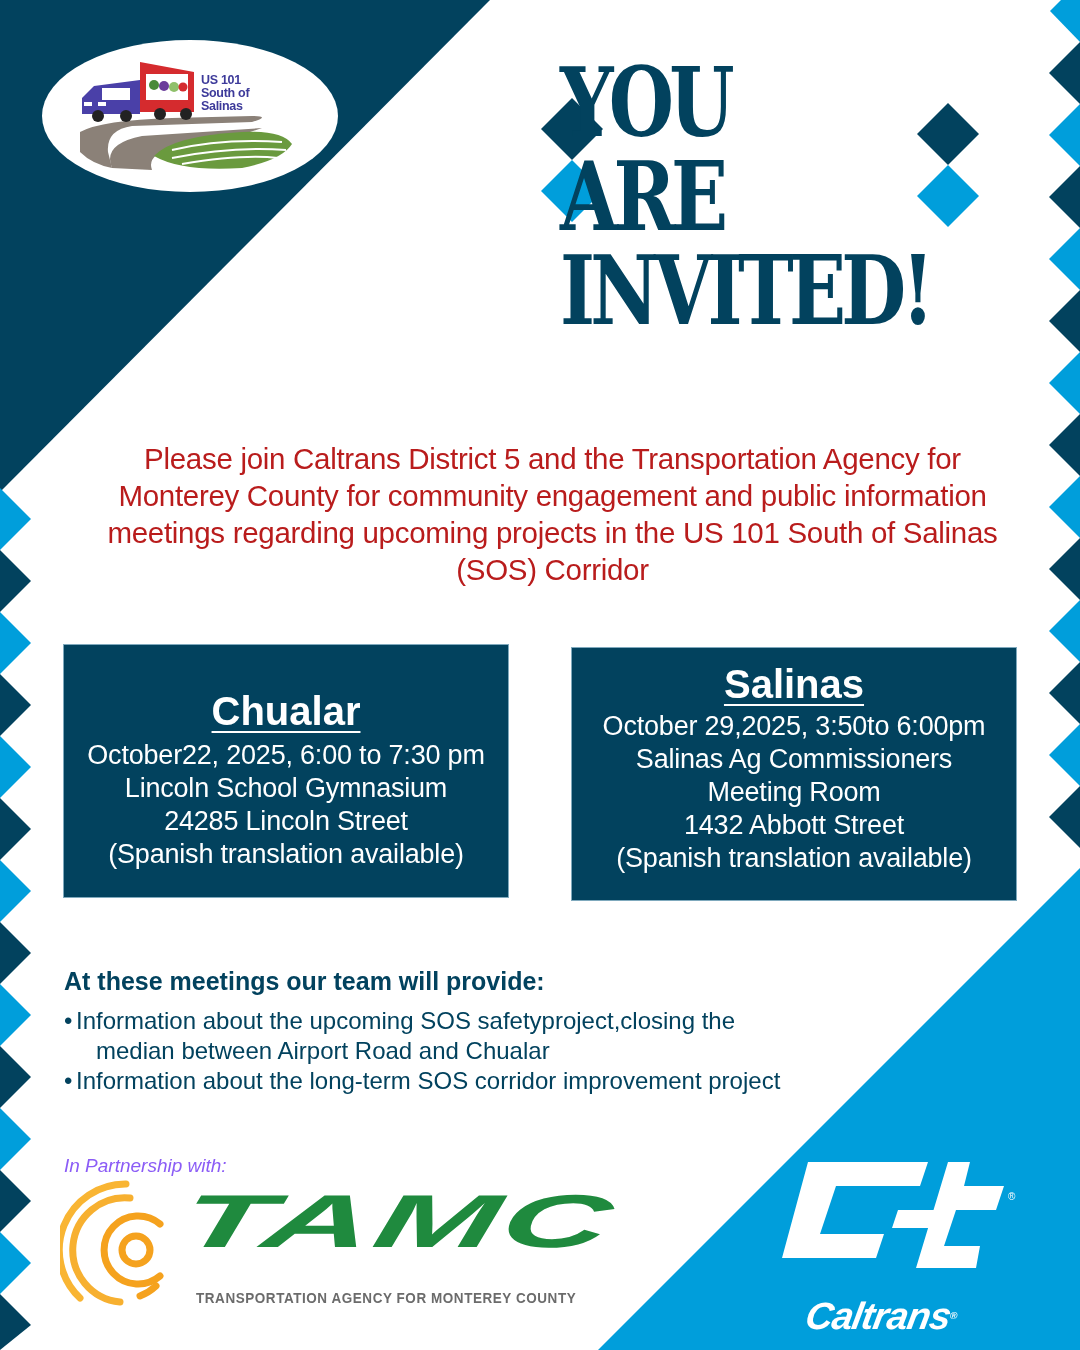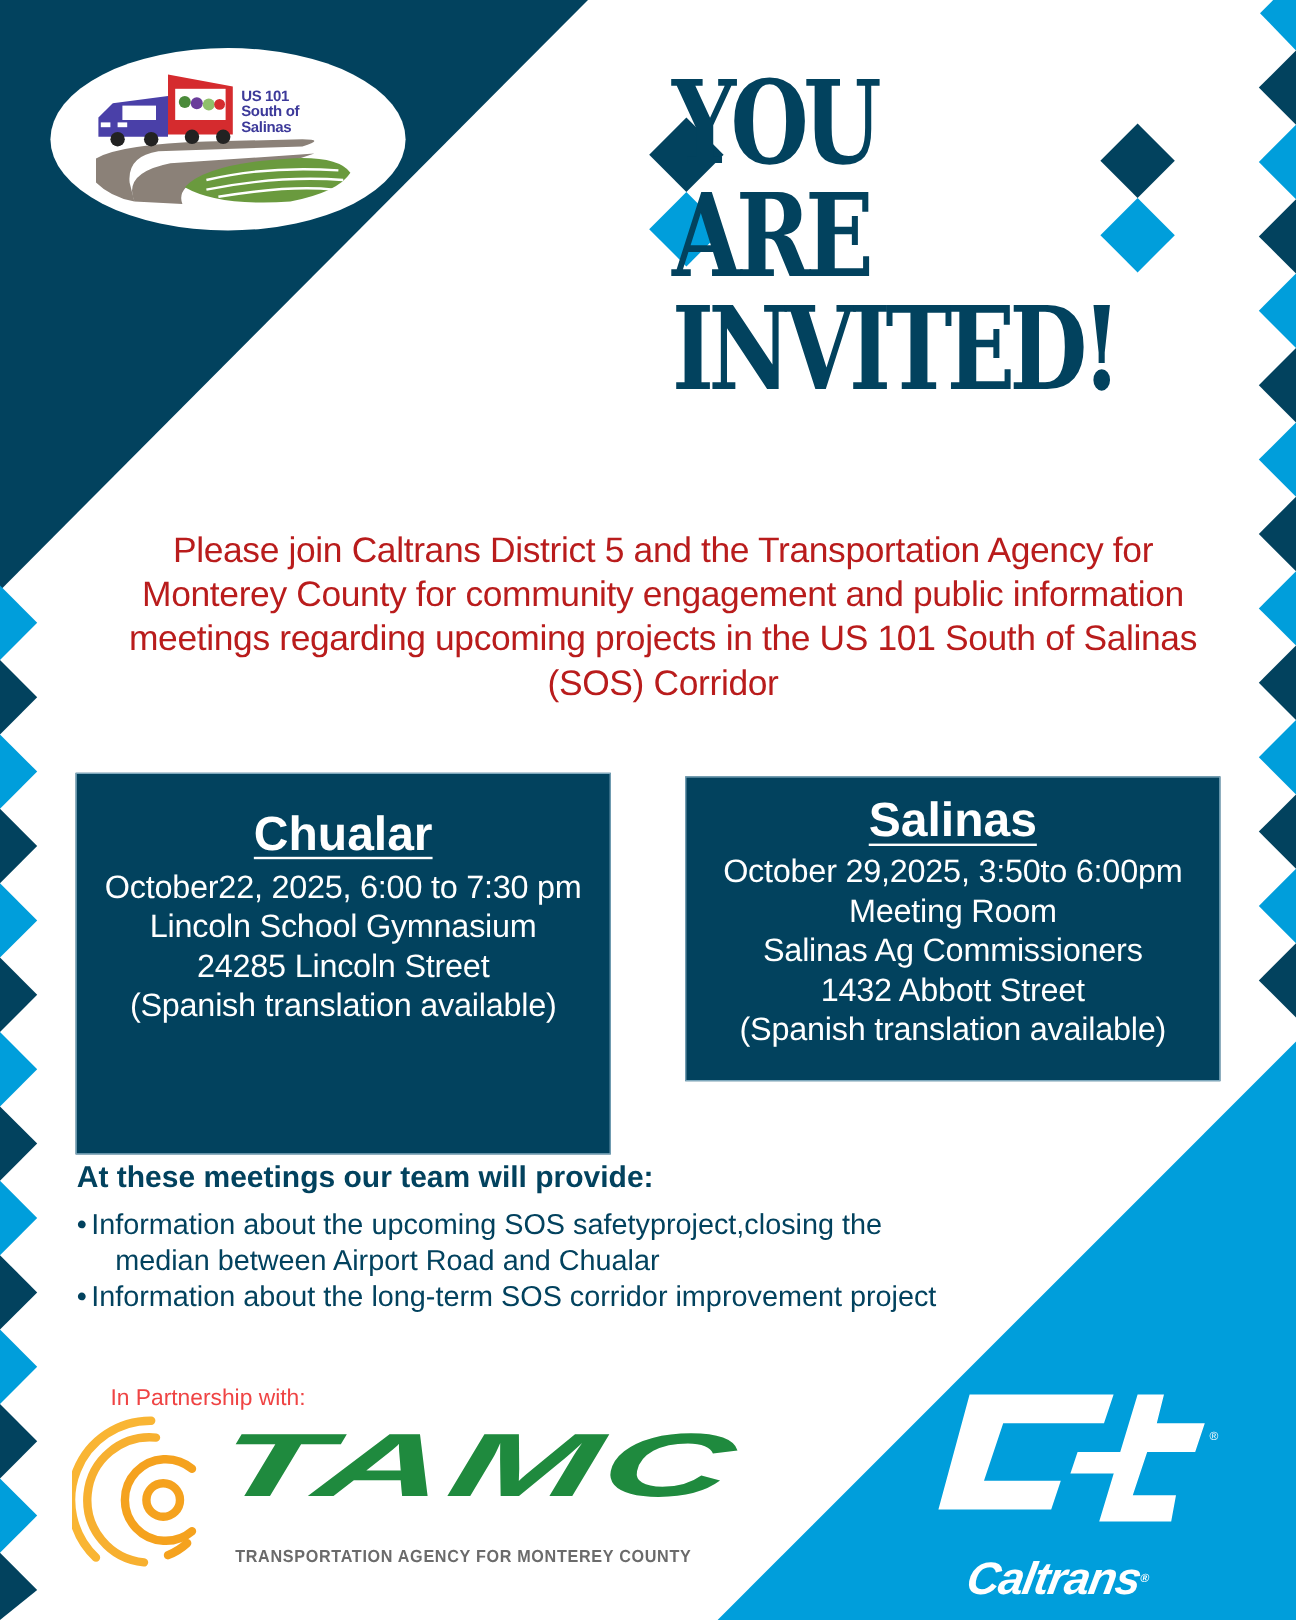--- a/index.html
+++ b/index.html
@@ -30,41 +30,41 @@
   .intro {
     position: absolute; left: 80px; top: 440px; width: 945px;
     text-align: center; font-size: 29.5px; line-height: 37px; color: #b91c1c;
     letter-spacing: -0.3px;
   }
 
   .meeting-box {
     position: absolute; background: #02425e; color: #ffffff; text-align: center;
     border: 1px solid #7fa9bd;
   }
-  .box-chualar { left: 63px; top: 644px; width: 446px; height: 318px; padding-top: 24px; }
+  .box-chualar { left: 63px; top: 644px; width: 446px; height: 254px; padding-top: 40px; }
   .box-salinas { left: 571px; top: 647px; width: 446px; height: 254px; padding-top: 10px; }
   .box-title {
     font-weight: bold; font-size: 40px; line-height: 52px;
     text-decoration: underline; text-decoration-thickness: 2px; text-underline-offset: 6px;
   }
   .box-line { font-size: 27px; line-height: 33px; letter-spacing: -0.2px; white-space: nowrap; }
   .box-chualar .box-title { margin-bottom: 2px; }
 
   .provide-heading {
     position: absolute; left: 64px; top: 962px;
     font-weight: bold; font-size: 25px; line-height: 38px; color: #02425e;
   }
   .provide-list { position: absolute; left: 64px; top: 1006px; font-size: 24px; line-height: 30px; color: #02425e; }
   .provide-list li { list-style: none; white-space: nowrap; }
   .provide-list .bullet { display: inline-block; width: 12px; }
   .provide-list .cont { padding-left: 32px; }
 
   .partner-label {
     position: absolute; left: 64px; top: 1155px;
-    font-size: 19px; color: #ef4444; margin-left: 28px;
+    font-style: italic; font-size: 19px; color: #8b5cf6;
   }
   .tamc-wrap { position: absolute; left: 60px; top: 1180px; width: 530px; height: 140px; }
   .tamc-word {
     position: absolute; left: 130px; top: 4px;
     font-family: "Liberation Sans", sans-serif; font-weight: bold; font-style: italic;
     font-size: 96px; line-height: 96px; color: #1f8a3e; letter-spacing: 2px;
     transform: skewX(-12deg) scaleX(1.55) scaleY(0.78); transform-origin: left top;
   }
   .tamc-sub {
     position: absolute; left: 136px; top: 110px;
@@ -175,22 +175,22 @@
   <div class="box-title">Chualar</div>
   <div class="box-line">October22, 2025, 6:00 to 7:30 pm</div>
   <div class="box-line">Lincoln School Gymnasium</div>
   <div class="box-line">24285 Lincoln Street</div>
   <div class="box-line">(Spanish translation available)</div>
 </div>
 
 <div class="meeting-box box-salinas">
   <div class="box-title">Salinas</div>
   <div class="box-line">October 29,2025, 3:50to 6:00pm</div>
+  <div class="box-line">Salinas Ag Commissioners</div>
   <div class="box-line">Meeting Room</div>
-  <div class="box-line">Salinas Ag Commissioners</div>
   <div class="box-line">1432 Abbott Street</div>
   <div class="box-line">(Spanish translation available)</div>
 </div>
 
 <h2 class="provide-heading">At these meetings our team will provide:</h2>
 <ul class="provide-list">
   <li>
     <span class="bullet">•</span><span>Information about the upcoming SOS safetyproject,closing the</span>
   </li>
   <li class="cont">median between Airport Road and Chualar</li>

